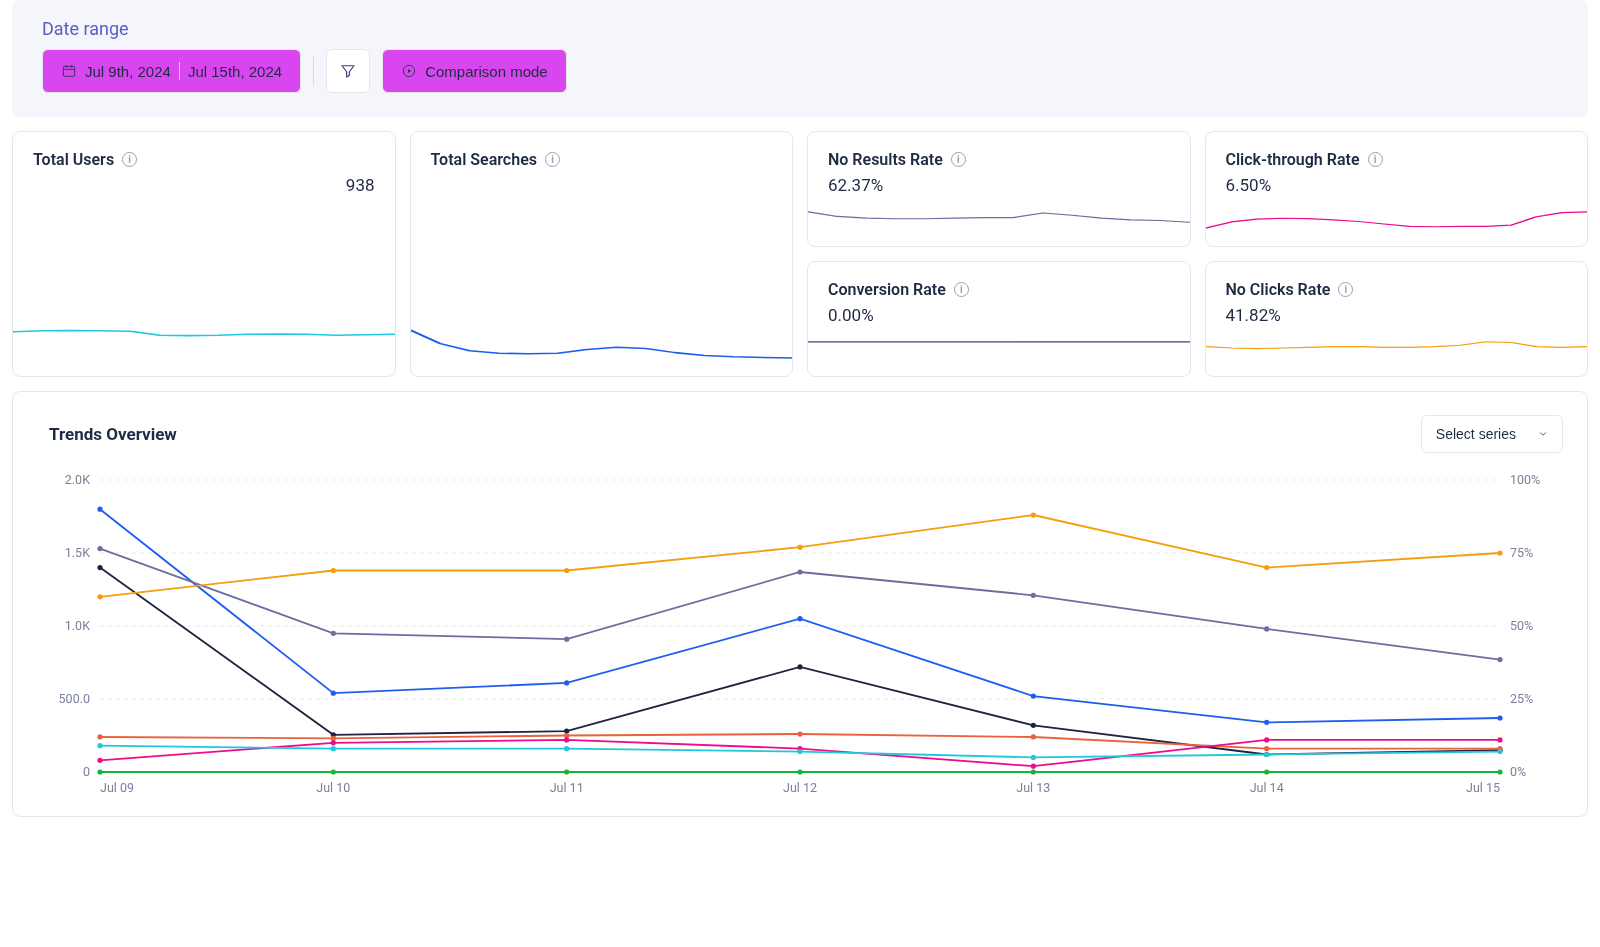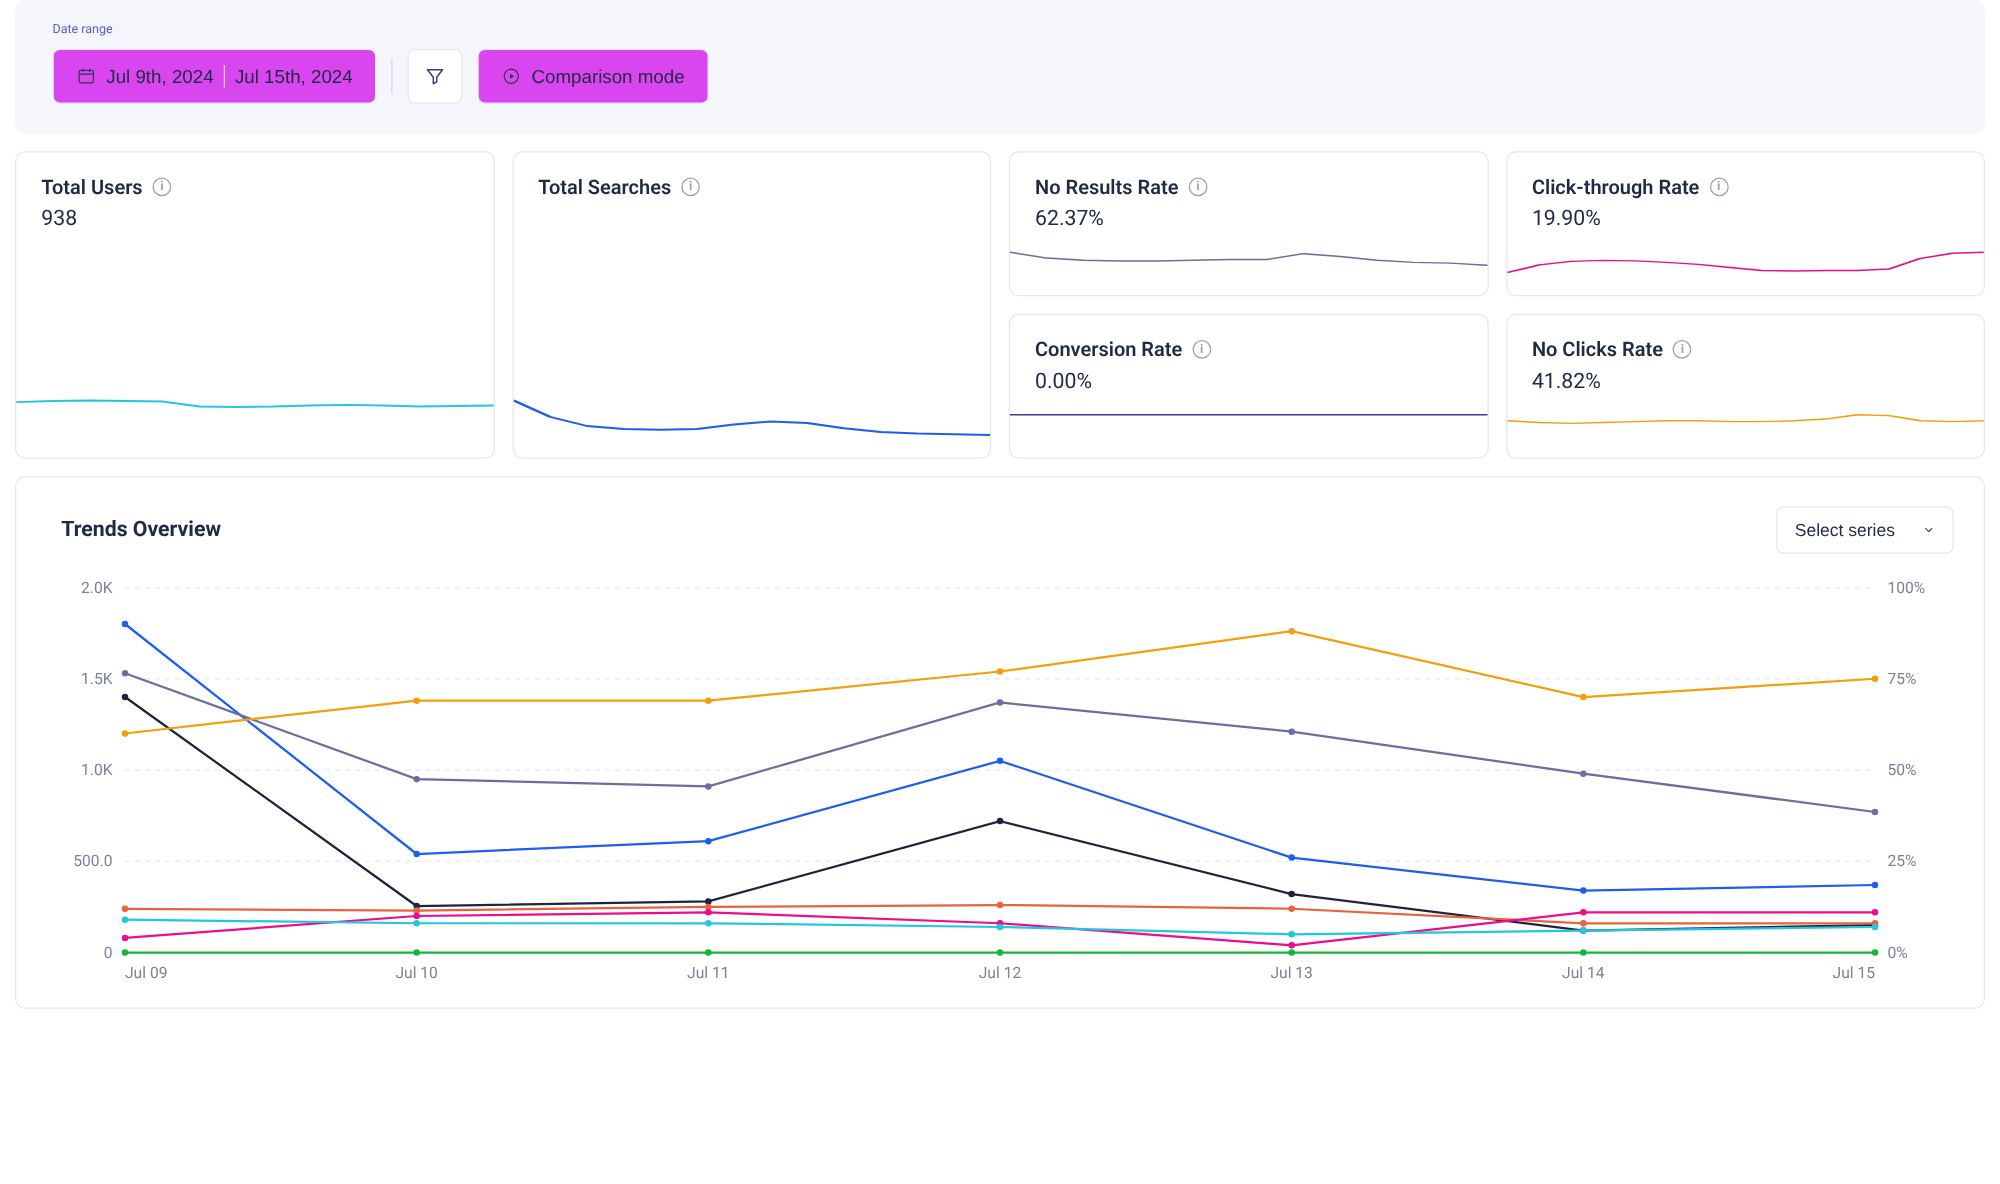--- a/index.html
+++ b/index.html
@@ -33,21 +33,21 @@
     margin: 0 auto;
     padding: 0 12px 12px 12px;
   }
   .filter-panel {
     background: var(--bg);
     border-radius: 8px;
     padding: 18px 30px 24px 30px;
   }
   .filter-label {
     color: #5a5ec4;
-    font-size: 10px;
+    font-size: 18px;
     margin-bottom: 10px;
   }
   .filter-row {
     display: flex;
     align-items: center;
     gap: 12px;
   }
   .dr-btn {
     display: inline-flex;
     align-items: center;
@@ -90,21 +90,21 @@
   }
   .card {
     border: 1px solid var(--border);
     border-radius: 8px;
     background: var(--card-bg);
     padding: 18px 20px 0 20px;
     position: relative;
     display: flex;
     flex-direction: column;
   }
-  .card.tall { grid-row: span 2; height: 246px; }
+  .card.tall { grid-row: span 2; height: 246px; text-align: right; }
   .card.short { height: 116px; }
   .card h3 {
     display: flex;
     align-items: center;
     gap: 8px;
     margin: 0 0 6px 0;
     font-size: 16px;
     font-weight: 600;
     color: var(--text-dark);
   }
@@ -249,21 +249,21 @@
             <path d="M0.0 5.0 L30.8 17.9 L61.5 22.7 L92.3 24.3 L123.1 24.3 L153.8 22.7 L184.6 21.1 L215.4 21.1 L246.2 8.2 L276.9 14.6 L307.7 22.7 L338.5 27.5 L369.2 29.1 L400.0 33.9" fill="none" stroke="#6a6ea0" stroke-width="3.2" stroke-linejoin="round" stroke-linecap="round"></path>
           </svg>
         </div>
     </div>
 
     <div class="card short">
       <h3>
         <span>Click-through Rate</span>
         <span class="info-circle"></span>
       </h3>
-      <span class="val">19.90%</span>
+      <span class="val">6.50%</span>
       <div class="spark-wrap">
           <svg class="spark" viewBox="0 0 400 100" preserveAspectRatio="none">
             <path d="M0.0 50.0 L26.7 33.1 L53.3 25.3 L80.0 23.0 L106.7 24.1 L133.3 27.5 L160.0 32.0 L186.7 38.8 L213.3 45.5 L240.0 46.6 L266.7 45.5 L293.3 45.5 L320.0 42.1 L346.7 18.5 L373.3 7.3 L400.0 5.0" fill="none" stroke="#ec0c8c" stroke-width="3.2" stroke-linejoin="round" stroke-linecap="round"></path>
           </svg>
         </div>
     </div>
 
     <div class="card short">
       <h3>
         <span>Conversion Rate</span>

